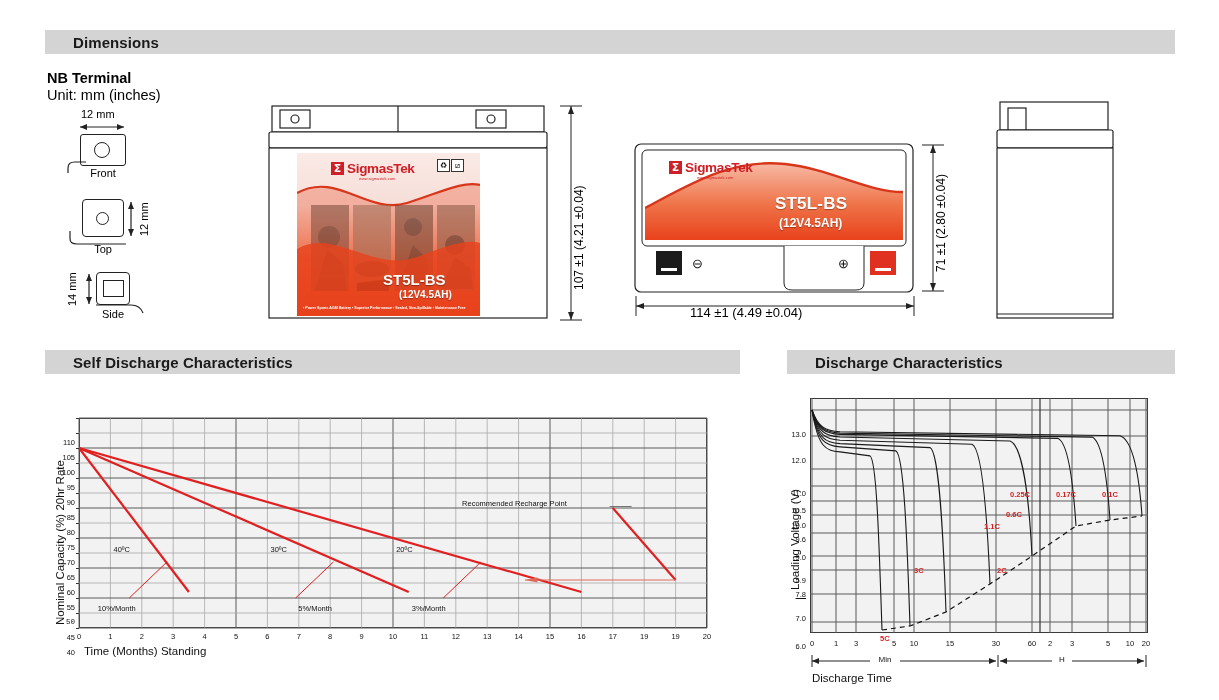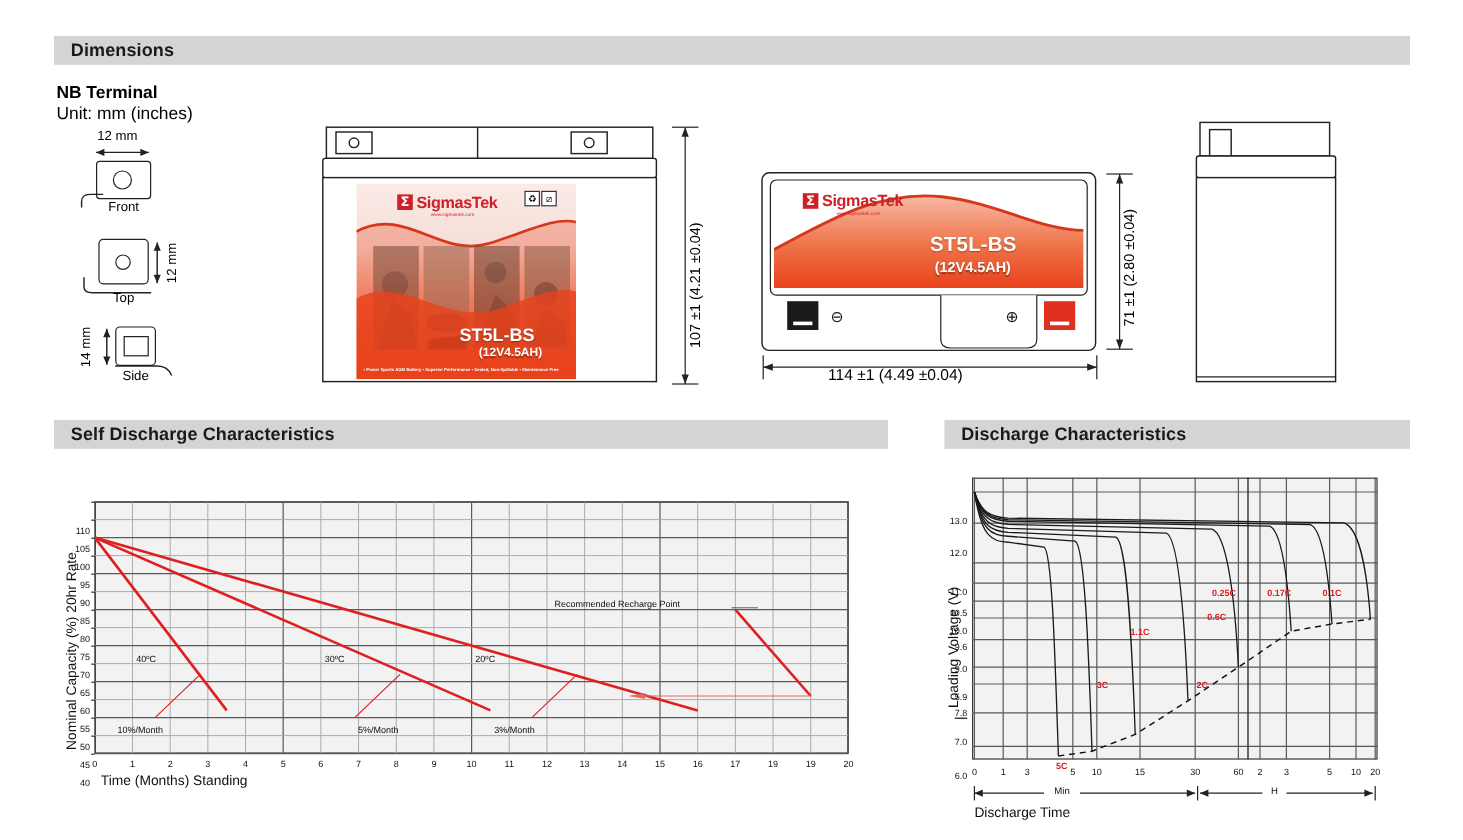--- a/index.html
+++ b/index.html
@@ -2,21 +2,21 @@
 <html><head>
 <meta charset="utf-8">
 <style>
   html,body{margin:0;padding:0;}
   body{
     width:1219px;height:700px;position:relative;background:#ffffff;
     font-family:"Liberation Sans", sans-serif;color:#000;overflow:hidden;
   }
   .section-header{
     position:absolute;background:#d4d4d4;display:flex;align-items:center;
-    padding-left:14px;box-sizing:border-box;
+    padding-left:28px;box-sizing:border-box;
   }
   .section-header span{font-size:15px;font-weight:bold;color:#1a1a1a;letter-spacing:.1px;}
 
   
   .nb-title{position:absolute;font-size:14.5px;font-weight:bold;}
   .unit-line{position:absolute;font-size:14.5px;}
   .term-box{position:absolute;border:1.6px solid #222;background:#fff;box-sizing:border-box;}
   .term-hole{position:absolute;border:1.4px solid #222;border-radius:50%;background:#fff;box-sizing:border-box;}
   .term-sq{position:absolute;border:1.4px solid #222;background:#fff;box-sizing:border-box;}
   .term-label{position:absolute;font-size:11px;text-align:center;}
@@ -280,21 +280,21 @@
     <div class="axlab" style="left: 542px; top: 632px; width: 16px;">15</div>
     <div class="axlab" style="left: 573.4px; top: 632px; width: 16px;">16</div>
     <div class="axlab" style="left: 604.8px; top: 632px; width: 16px;">17</div>
     <div class="axlab" style="left: 636.2px; top: 632px; width: 16px;">19</div>
     <div class="axlab" style="left: 667.6px; top: 632px; width: 16px;">19</div>
     <div class="axlab" style="left: 699px; top: 632px; width: 16px;">20</div>
     <div class="axlabL" style="left: 55px; top: 623px; width: 20px;">40</div>
     <div class="" style="position: absolute; left: 76px; top: 628px; width: 3px; height: 1px; background: rgb(51, 51, 51);"></div>
     <div class="axlabL" style="left: 55px; top: 608px; width: 20px;">45</div>
     <div class="" style="position: absolute; left: 76px; top: 613px; width: 3px; height: 1px; background: rgb(51, 51, 51);"></div>
-    <div class="axlabL" style="left: 55px; top: 593px; width: 20px;">50</div>
+    <div class="axlabL" style="left: 55px; top: 593px; width: 20px; font-family: Liberation Mono, monospace;">50</div>
     <div class="" style="position: absolute; left: 76px; top: 598px; width: 3px; height: 1px; background: rgb(51, 51, 51);"></div>
     <div class="axlabL" style="left: 55px; top: 578px; width: 20px;">55</div>
     <div class="" style="position: absolute; left: 76px; top: 583px; width: 3px; height: 1px; background: rgb(51, 51, 51);"></div>
     <div class="axlabL" style="left: 55px; top: 563px; width: 20px;">60</div>
     <div class="" style="position: absolute; left: 76px; top: 568px; width: 3px; height: 1px; background: rgb(51, 51, 51);"></div>
     <div class="axlabL" style="left: 55px; top: 548px; width: 20px;">65</div>
     <div class="" style="position: absolute; left: 76px; top: 553px; width: 3px; height: 1px; background: rgb(51, 51, 51);"></div>
     <div class="axlabL" style="left: 55px; top: 533px; width: 20px;">70</div>
     <div class="" style="position: absolute; left: 76px; top: 538px; width: 3px; height: 1px; background: rgb(51, 51, 51);"></div>
     <div class="axlabL" style="left: 55px; top: 518px; width: 20px;">75</div>
@@ -406,21 +406,21 @@
     <div class="axlab" style="left: 1042px; top: 639px; width: 16px;">2</div>
     <div class="axlab" style="left: 1064px; top: 639px; width: 16px;">3</div>
     <div class="axlab" style="left: 1100px; top: 639px; width: 16px;">5</div>
     <div class="axlab" style="left: 1122px; top: 639px; width: 16px;">10</div>
     <div class="axlab" style="left: 1138px; top: 639px; width: 16px;">20</div>
   </div>
 <div id="dcAnnos">
     <div class="rateanno" style="left: 880px; top: 634px;">5C</div>
     <div class="rateanno" style="left: 914px; top: 566px;">3C</div>
     <div class="rateanno" style="left: 956px; top: 566px; margin-left: 41px;">2C</div>
-    <div class="rateanno" style="left: 942px; top: 522px;">1.1C</div>
+    <div class="rateanno" style="left: 984px; top: 522px;">1.1C</div>
     <div class="rateanno" style="left: 1006px; top: 510px;">0.6C</div>
     <div class="rateanno" style="left: 1010px; top: 490px;">0.25C</div>
     <div class="rateanno" style="left: 1056px; top: 490px;">0.17C</div>
     <div class="rateanno" style="left: 1102px; top: 490px;">0.1C</div>
   </div>
 <svg style="left:810px;top:655px;width:338px;height:14px;">
   <line x1="2" y1="6" x2="186" y2="6" stroke="#222" stroke-width="1"></line>
   <polygon points="2,6 9,3 9,9" fill="#222"></polygon>
     <polygon points="186,6 179,3 179,9" fill="#222"></polygon>
   <line x1="2" y1="0" x2="2" y2="12" stroke="#222" stroke-width="1"></line>

